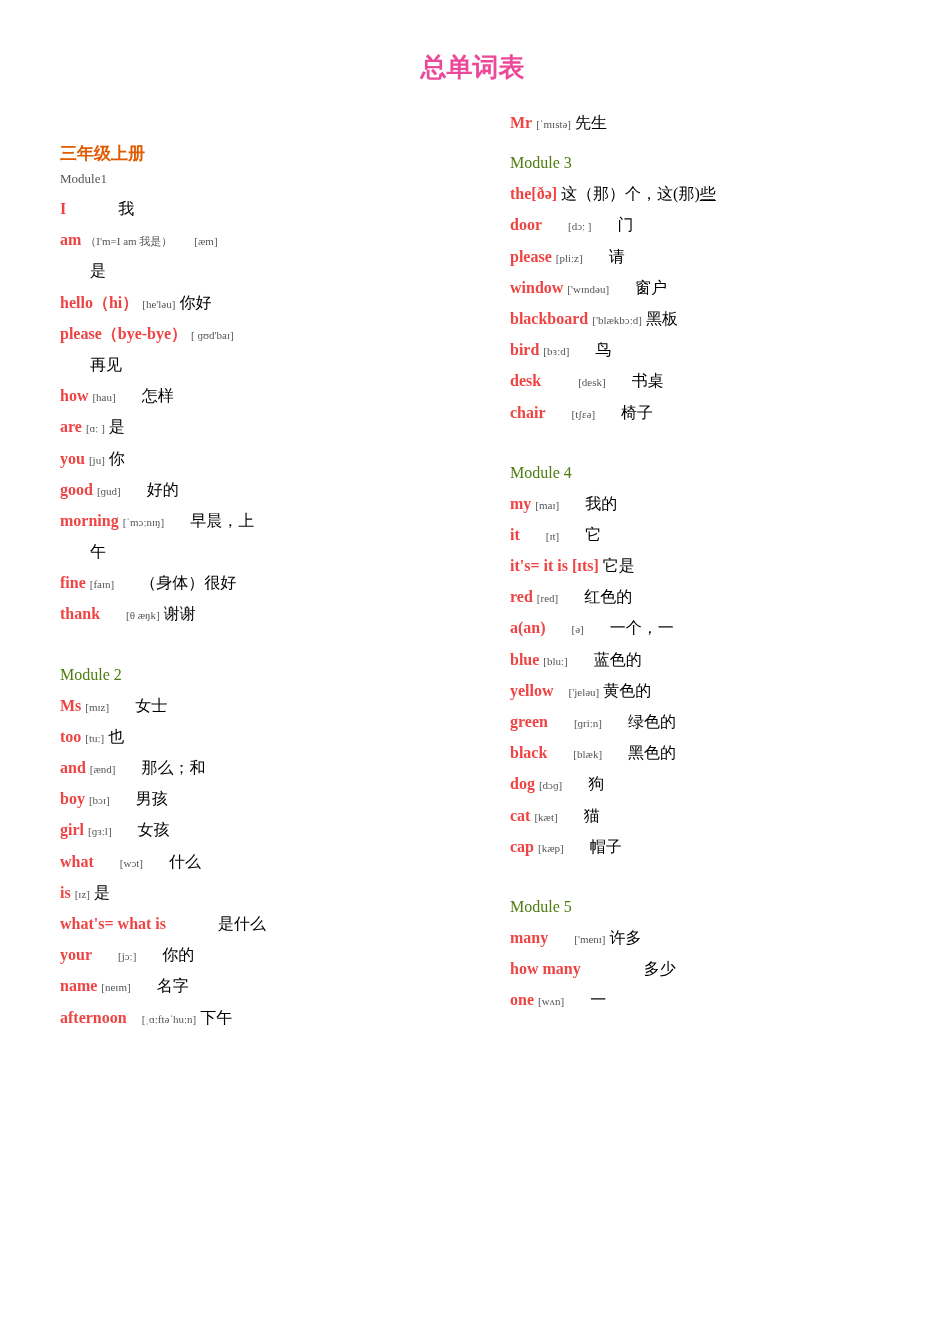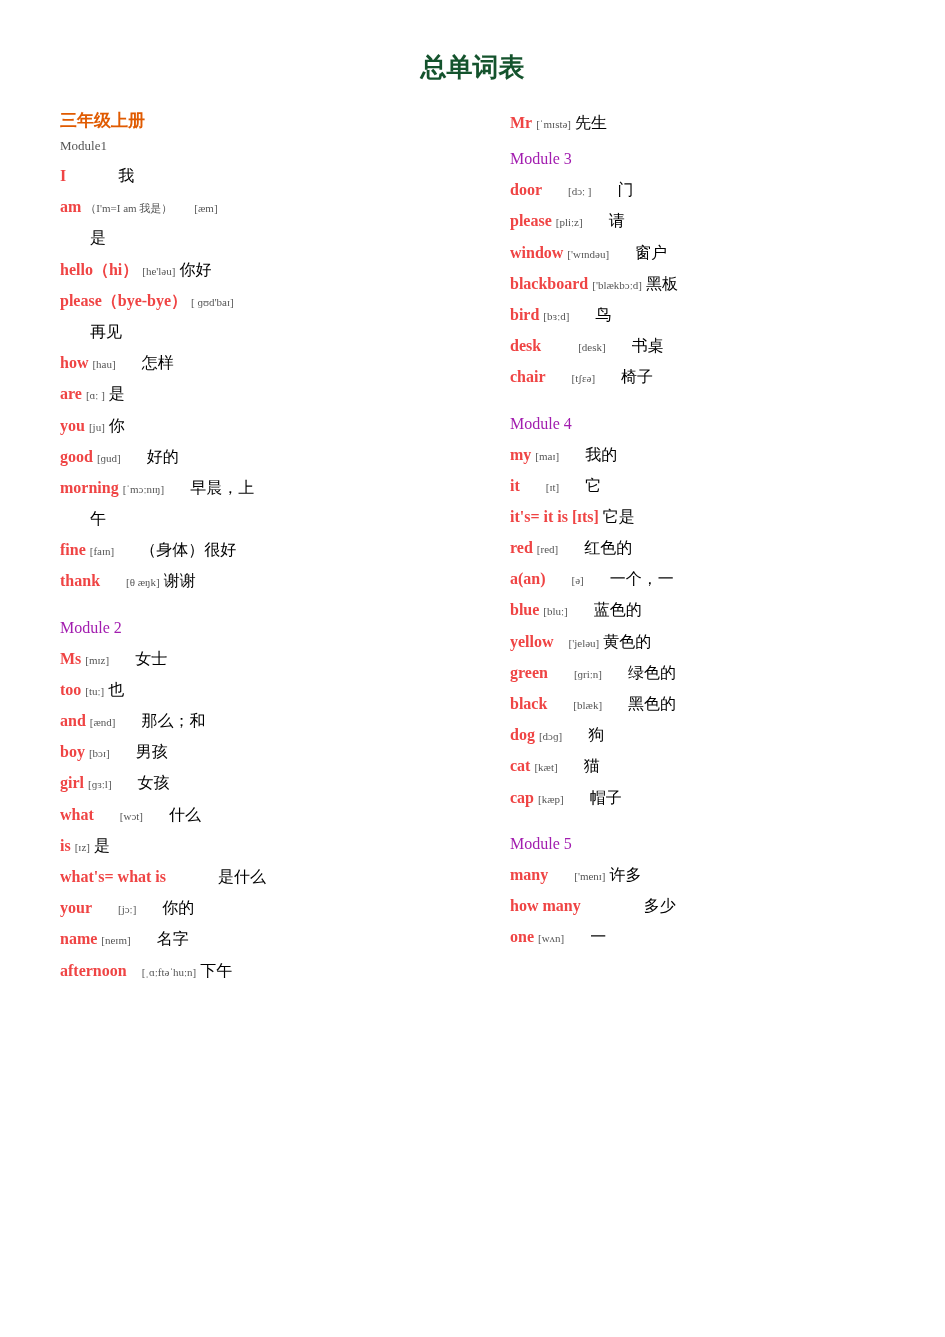--- a/index.html
+++ b/index.html
@@ -26,20 +26,21 @@
     }
     .right-col {
       flex: 1;
       padding-left: 20px;
     }
     .grade-label {
       color: #e05a00;
       font-size: 17px;
       font-weight: bold;
       margin-bottom: 6px;
+      margin-top: 33px;
     }
     .module-label {
       font-size: 13px;
       color: #555;
       margin-bottom: 8px;
     }
     .word-entry {
       margin-bottom: 4px;
       line-height: 1.7;
       font-size: 16px;
@@ -49,37 +50,37 @@
       font-weight: bold;
     }
     .phonetic {
       color: #555;
       font-size: 11px;
     }
     .word-zh {
       color: #000;
     }
     .module-title {
-      color: #a21caf;
+      color: #4d7c0f;
       font-size: 16px;
-      margin-top: 4px;
+      margin-top: 18px;
       margin-bottom: 8px;
     }
     .section-gap {
       height: 16px;
     }
     .indent {
       margin-left: 30px;
     }
   </style>
 </head>
 <body>
 
 <div style="text-align:center; margin-bottom: 24px; padding-top: 10px;">
-  <span style="font-size:26px; font-weight:bold; color:#14532d; font-family:'SimSun','宋体',serif;">总单词表</span>
+  <span style="font-size:26px; font-weight:bold; color:#ec4899; font-family:'SimSun','宋体',serif;">总单词表</span>
 </div>
 
 <div class="page">
 
   <div class="left-col">
     <div class="grade-label">三年级上册</div>
     <div class="module-label">Module1</div>
 
     <div class="word-entry">
       <span class="word-en">I</span>
@@ -227,20 +228,24 @@
   <div class="right-col">
 
     <div class="word-entry" style="margin-bottom:14px;">
       <span class="word-en">Mr</span>
       <span class="phonetic"> [ˈmɪstə]</span>
       <span class="word-zh"> 先生</span>
     </div>
 
     <div class="module-title">Module  3</div>
 
+    <div class="word-entry">
+      <span class="word-en">the[ðə]</span>
+      <span class="word-zh">这（那）个，这(那)</span><span style="text-decoration:underline;" class="word-zh">些</span>
+    </div>
 
     <div class="word-entry">
       <span class="word-en">door</span>
       <span class="phonetic">　　[dɔː ]　　</span>
       <span class="word-zh">门</span>
     </div>
 
     <div class="word-entry">
       <span class="word-en">please</span>
       <span class="phonetic"> [pliːz]　　</span>

